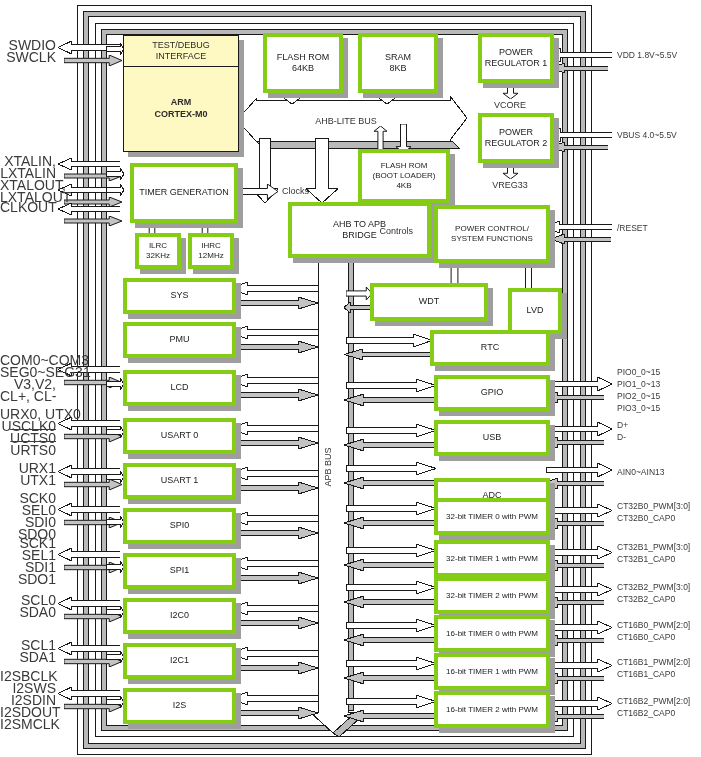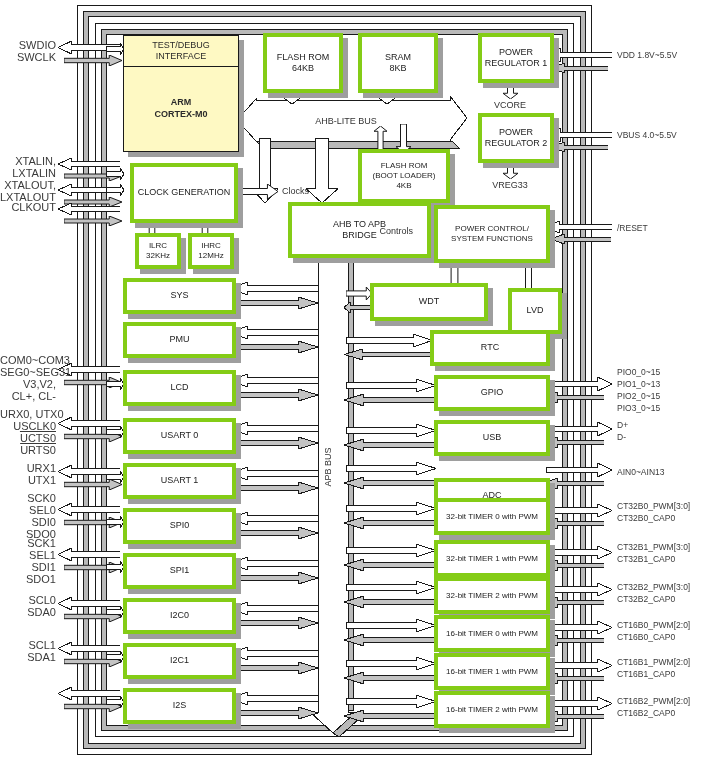--- a/index.html
+++ b/index.html
@@ -16,21 +16,21 @@
   use.g{color:#c3c3c3;}
   .blk{position:absolute;z-index:2;background:#fff;border:4px solid #84cc16;
        box-shadow:5px 5px 0 #9e9e9e;display:flex;align-items:center;justify-content:center;
        text-align:center;white-space:pre-line;font-size:9px;line-height:1.25;color:#222;}
   .sm{font-size:8px;}
   .armwrap{position:absolute;z-index:2;background:#fef9c3;border:1px solid #1a1a1a;box-shadow:5px 5px 0 #9e9e9e;}
   .armwrap .td{height:30px;border-bottom:1px solid #1a1a1a;display:flex;align-items:center;justify-content:center;
        text-align:center;white-space:pre-line;font-size:9px;line-height:1.2;}
   .armwrap .core{height:84px;display:flex;align-items:center;justify-content:center;text-align:center;
        white-space:pre-line;font-size:9px;font-weight:bold;line-height:1.3;}
-  .pl{position:absolute;left:0;width:56px;text-align:right;z-index:3;font-size:11px;line-height:12px;color:#3a3a3a;}
+  .pl{position:absolute;left:0;width:56px;text-align:right;z-index:3;font-size:14px;line-height:12px;color:#3a3a3a;}
   .pr{position:absolute;left:617px;width:84px;text-align:left;z-index:3;font-size:8.5px;line-height:12px;color:#3a3a3a;}
   .pl div,.pr div{white-space:nowrap;}
   .ov{text-decoration:overline;}
   .bl{position:absolute;z-index:3;font-size:9px;color:#333;white-space:nowrap;}
   .ctr{text-align:center;}
   .rgt{text-align:right;}
   .vert{transform:rotate(-90deg);transform-origin:center;}
 </style>
 </head>
 <body>
@@ -225,21 +225,21 @@
 64KB</div>
 <div class="blk" style="left:358px;top:33px;width:72px;height:52px;">SRAM
 8KB</div>
 <div class="blk" style="left:478px;top:33px;width:68px;height:42px;">POWER
 REGULATOR 1</div>
 <div class="blk" style="left:478px;top:113px;width:68px;height:42px;">POWER
 REGULATOR 2</div>
 <div class="blk sm" style="left:358px;top:149px;width:84px;height:46px;">FLASH ROM
 (BOOT LOADER)
 4KB</div>
-<div class="blk" style="left:130px;top:163px;width:100px;height:52px;">CLOCK GENERATION</div>
+<div class="blk" style="left:130px;top:163px;width:100px;height:52px;">TIMER GENERATION</div>
 <div class="blk sm" style="left:135px;top:233px;width:38px;height:28px;">ILRC
 32KHz</div>
 <div class="blk sm" style="left:188px;top:233px;width:38px;height:28px;">IHRC
 12MHz</div>
 <div class="blk" style="left:288px;top:202px;width:135px;height:48px;">AHB TO APB
 BRIDGE</div>
 <div class="blk sm" style="left:434px;top:205px;width:108px;height:50px;">POWER CONTROL/
 SYSTEM FUNCTIONS</div>
 <div class="blk" style="left:370px;top:283px;width:110px;height:30px;">WDT</div>
 <div class="blk" style="left:508px;top:288px;width:46px;height:38px;">LVD</div>
@@ -315,20 +315,27 @@
   <div>SDO1</div>
 </div>
 <div class="pl" style="top:594px;">
   <div>SCL0</div>
   <div>SDA0</div>
 </div>
 <div class="pl" style="top:639px;">
   <div>SCL1</div>
   <div>SDA1</div>
 </div>
+<div class="pl" style="top:670px;">
+  <div>I2SBCLK</div>
+  <div>I2SWS</div>
+  <div>I2SDIN</div>
+  <div>I2SDOUT</div>
+  <div>I2SMCLK</div>
+</div>
 
 <div class="pr" style="top:49px;">
   <div>VDD 1.8V~5.5V</div>
 </div>
 <div class="pr" style="top:129px;">
   <div>VBUS 4.0~5.5V</div>
 </div>
 <div class="pr" style="top:222px;">
   <div>/RESET</div>
 </div>

